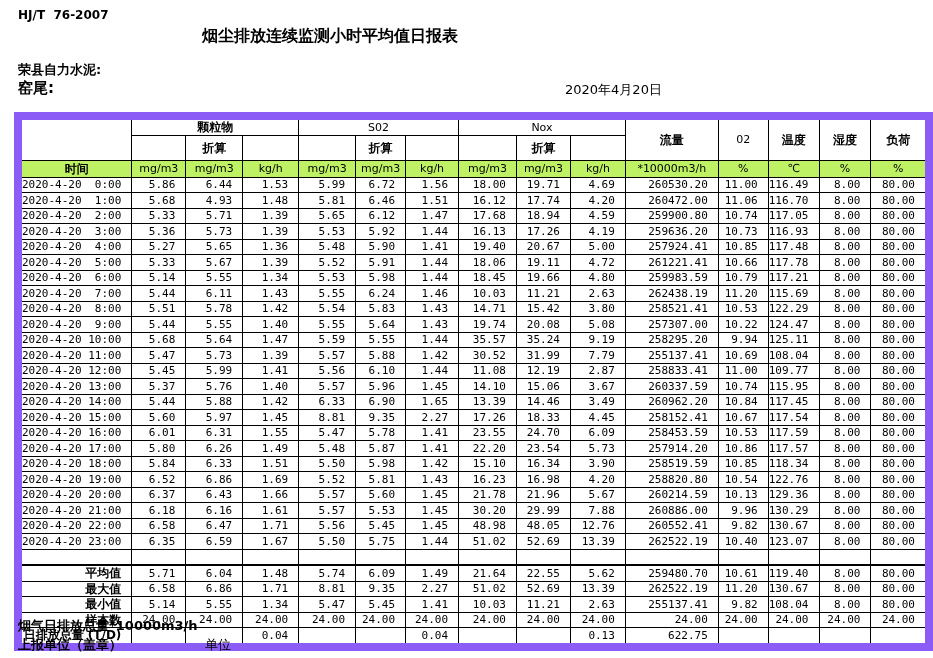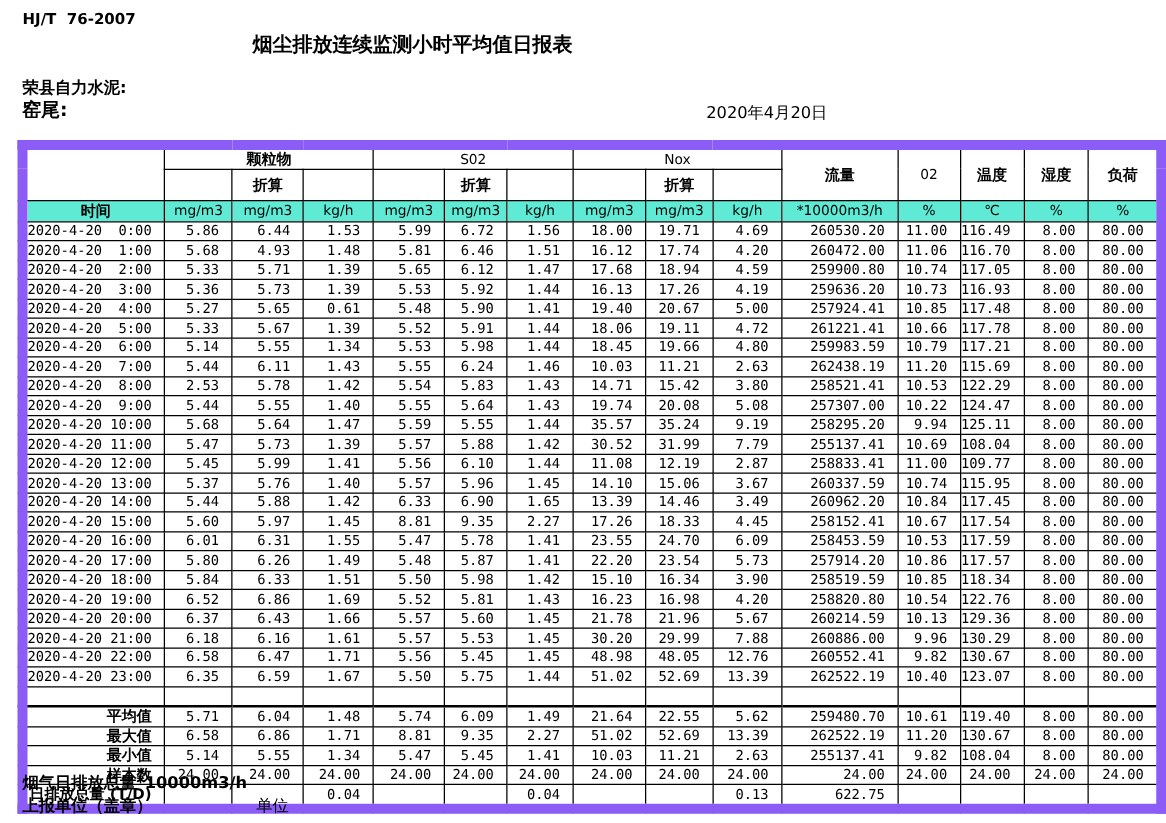--- a/index.html
+++ b/index.html
@@ -27,21 +27,21 @@
     font-family:"DejaVu Sans Mono","DejaVu Sans",monospace;
     font-size:11px;line-height:1;
     padding:0 10px 0 0;text-align:right;
     height:14.5px;overflow:hidden;vertical-align:middle;
   }
   table.report thead td{text-align:center;padding:0;font-size:11px;font-family:"DejaVu Sans",sans-serif;}
   table.report thead tr:nth-child(1){height:16px;}
   table.report thead tr:nth-child(2){height:25px;}
   table.report thead tr:nth-child(3){height:17px;}
   table.report .cjk{font-family:"DejaVu Sans",sans-serif;font-weight:bold;font-size:12px;}
-  tr.green-row td{background:#5eead4;}
+  tr.green-row td{background:#bef264;}
   td.time-cell{white-space:pre;padding-right:3px;}
   tr.spacer-row{height:15px;}
   tr.sum-first td{border-top:2px solid #000;}
   td.sum-label{padding-right:2px;}
   td.total-label{text-align:left;text-indent:-12px;overflow:visible;white-space:nowrap;padding-right:0;}
 </style>
 </head>
 <body>
 
 <div class="abs doc-code">HJ/T  76-2007</div>
@@ -175,21 +175,21 @@
         <td>259636.20</td>
         <td>10.73</td>
         <td>116.93</td>
         <td>8.00</td>
         <td>80.00</td>
       </tr>
       <tr>
         <td class="time-cell">2020-4-20  4:00</td>
         <td>5.27</td>
         <td>5.65</td>
-        <td>0.61</td>
+        <td>1.36</td>
         <td>5.48</td>
         <td>5.90</td>
         <td>1.41</td>
         <td>19.40</td>
         <td>20.67</td>
         <td>5.00</td>
         <td>257924.41</td>
         <td>10.85</td>
         <td>117.48</td>
         <td>8.00</td>
@@ -241,21 +241,21 @@
         <td>11.21</td>
         <td>2.63</td>
         <td>262438.19</td>
         <td>11.20</td>
         <td>115.69</td>
         <td>8.00</td>
         <td>80.00</td>
       </tr>
       <tr>
         <td class="time-cell">2020-4-20  8:00</td>
-        <td>2.53</td>
+        <td>5.51</td>
         <td>5.78</td>
         <td>1.42</td>
         <td>5.54</td>
         <td>5.83</td>
         <td>1.43</td>
         <td>14.71</td>
         <td>15.42</td>
         <td>3.80</td>
         <td>258521.41</td>
         <td>10.53</td>

